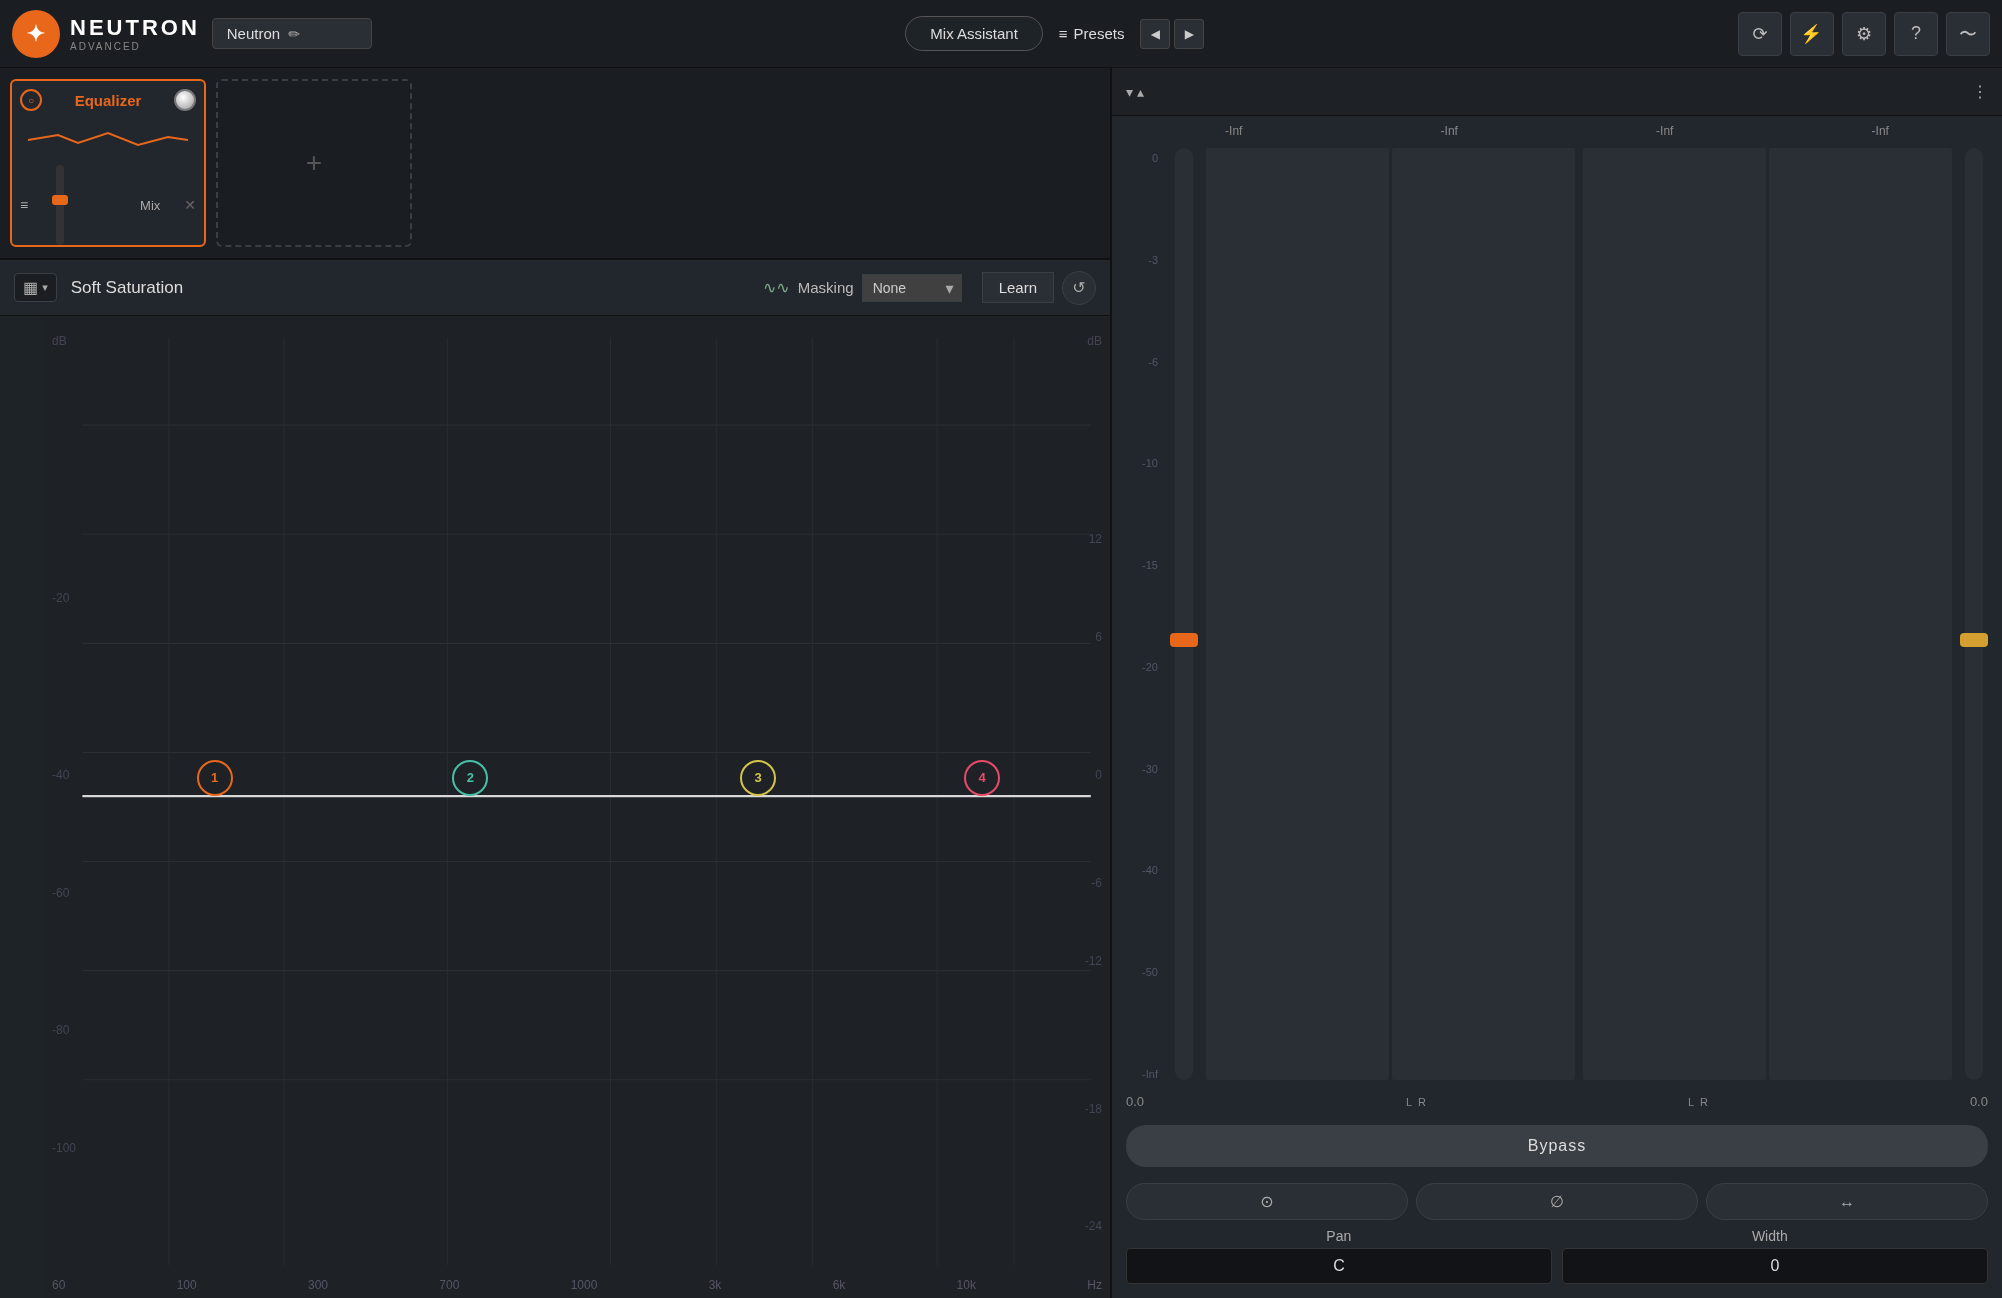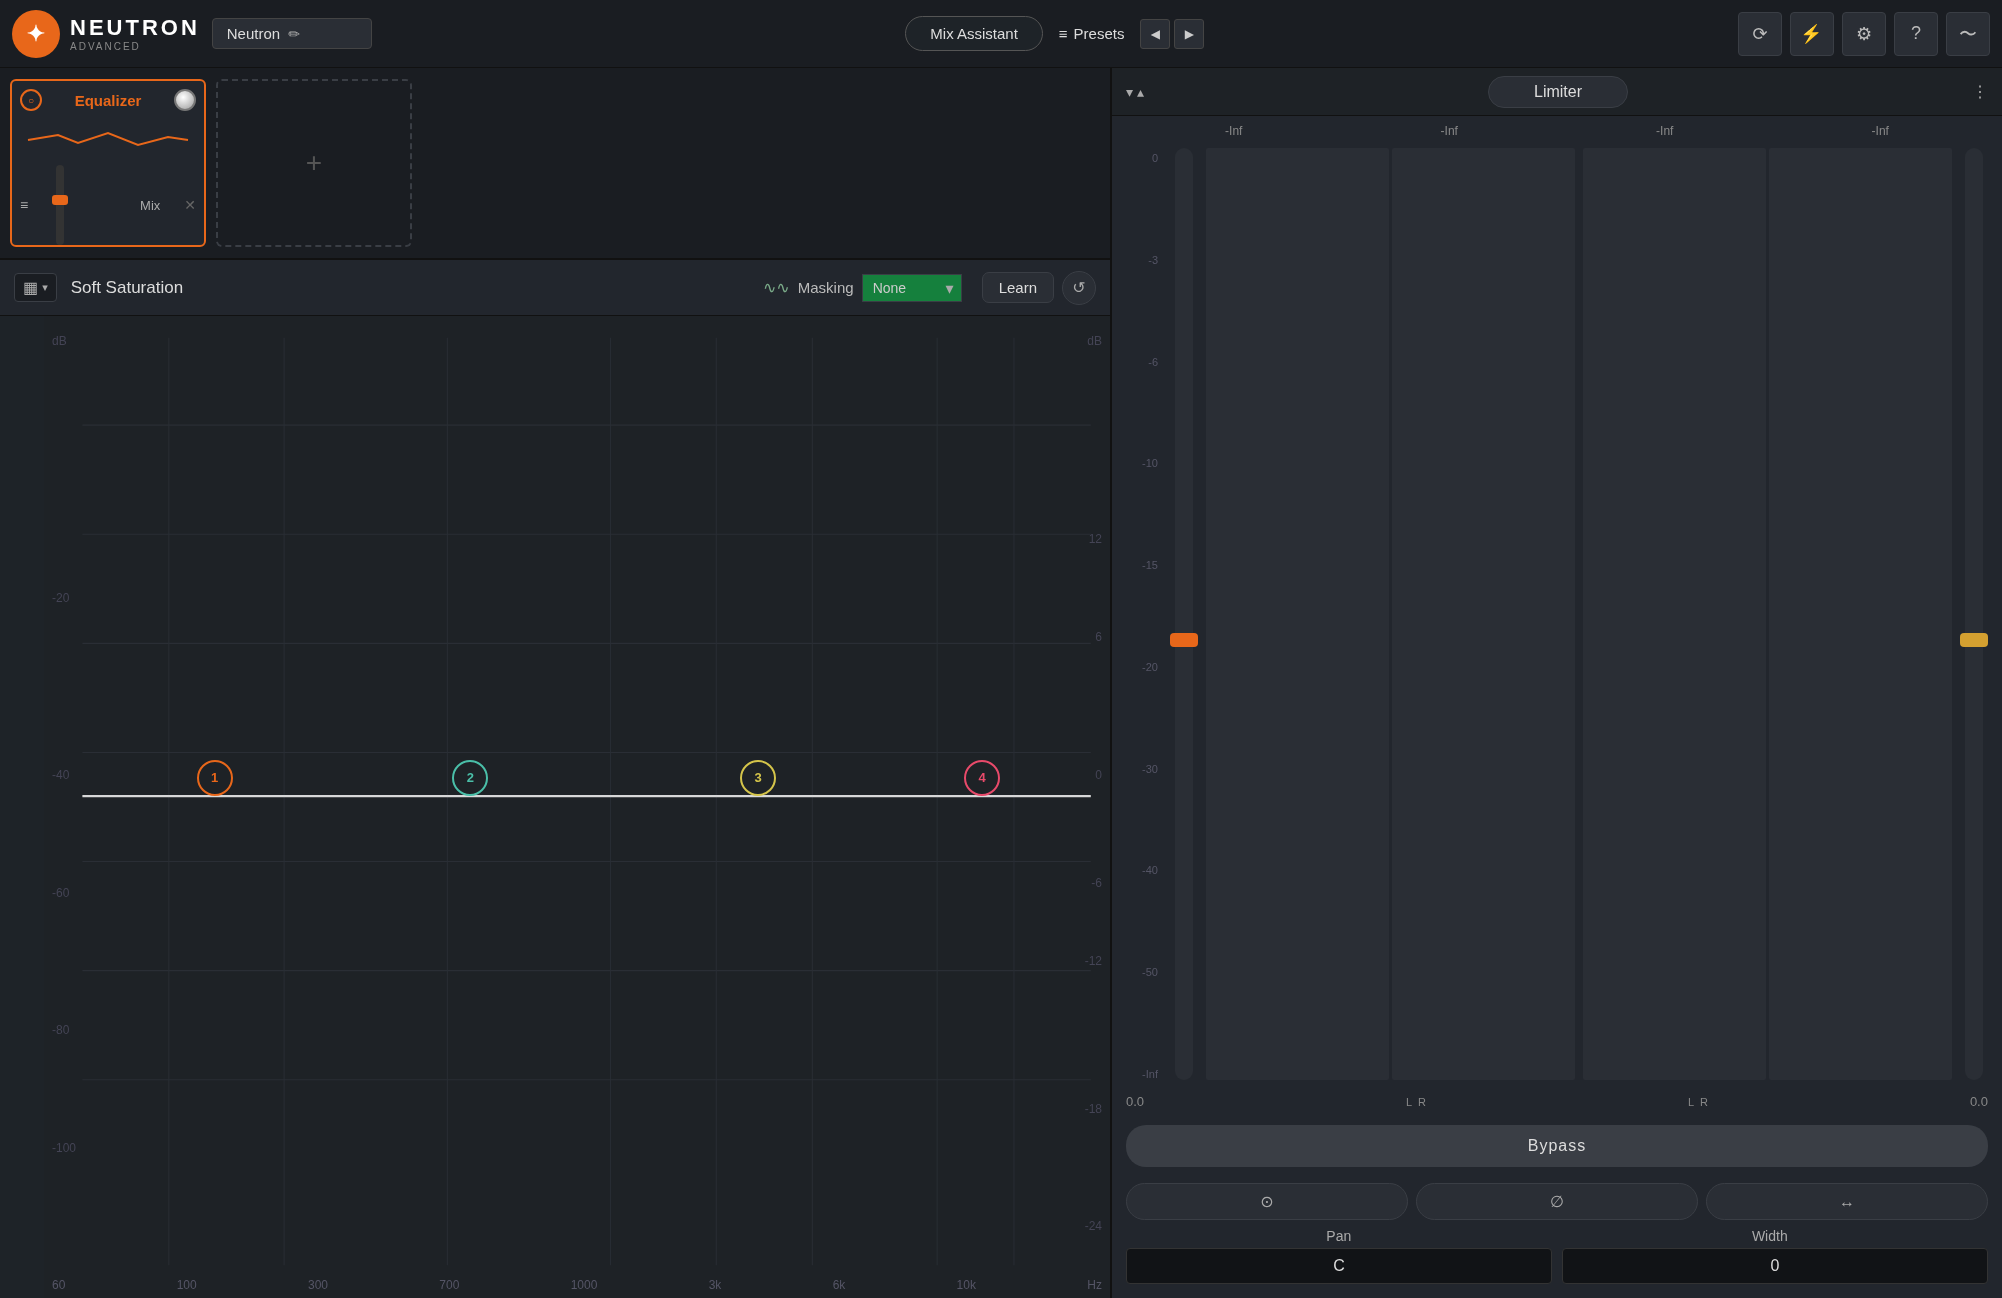--- a/index.html
+++ b/index.html
@@ -217,21 +217,21 @@
     }
     .band-grid-icon { font-size: 16px; color: #aaa; }
     .chevron-down { font-size: 11px; color: #aaa; }
     .soft-saturation { color: #ddd; font-size: 17px; font-weight: 500; }
     .masking-area {
       display: flex; align-items: center; gap: 8px; margin-left: auto;
     }
     .masking-wave-icon { color: #7aaa88; font-size: 16px; }
     .masking-label { color: #bbb; font-size: 15px; }
     .masking-select {
-      background: #15803d;
+      background: #404040;
       border: 1px solid #3a3e45;
       border-radius: 0;
       padding: 5px 30px 5px 10px;
       color: #ccc;
       font-size: 14px;
       appearance: none;
       cursor: pointer;
       min-width: 100px;
     }
     .select-wrapper {
@@ -241,21 +241,21 @@
       content: '▾';
       position: absolute;
       right: 8px; top: 50%;
       transform: translateY(-50%);
       color: #aaa;
       pointer-events: none;
     }
     .learn-btn {
       background: #2a2e35;
       border: 1px solid #3a3e45;
-      border-radius: 7px;
+      border-radius: 0;
       padding: 6px 16px;
       color: #ddd;
       font-size: 15px;
       cursor: pointer;
       margin-left: 12px;
     }
     .refresh-icon-btn {
       width: 34px; height: 34px;
       background: #2a2e35;
       border: 1px solid #3a3e45;
@@ -550,25 +550,20 @@
     </div>
   </div>
 
   <div class="right-panel">
 
     <div class="limiter-header">
       <div class="limiter-arrows">
         <span class="limiter-arrow">▾</span>
         <span class="limiter-arrow">▴</span>
       </div>
-      <div class="limiter-title-area">
-        <div class="limiter-title-btn">
-          <span>Limiter</span>
-        </div>
-      </div>
       <span class="limiter-menu-icon">⋮</span>
     </div>
 
     <div style="display:flex; justify-content:space-around; padding:8px 14px 0; font-size:12px; color:#888;">
       <span>-Inf</span>
       <span>-Inf</span>
       <span>-Inf</span>
       <span>-Inf</span>
     </div>
 

